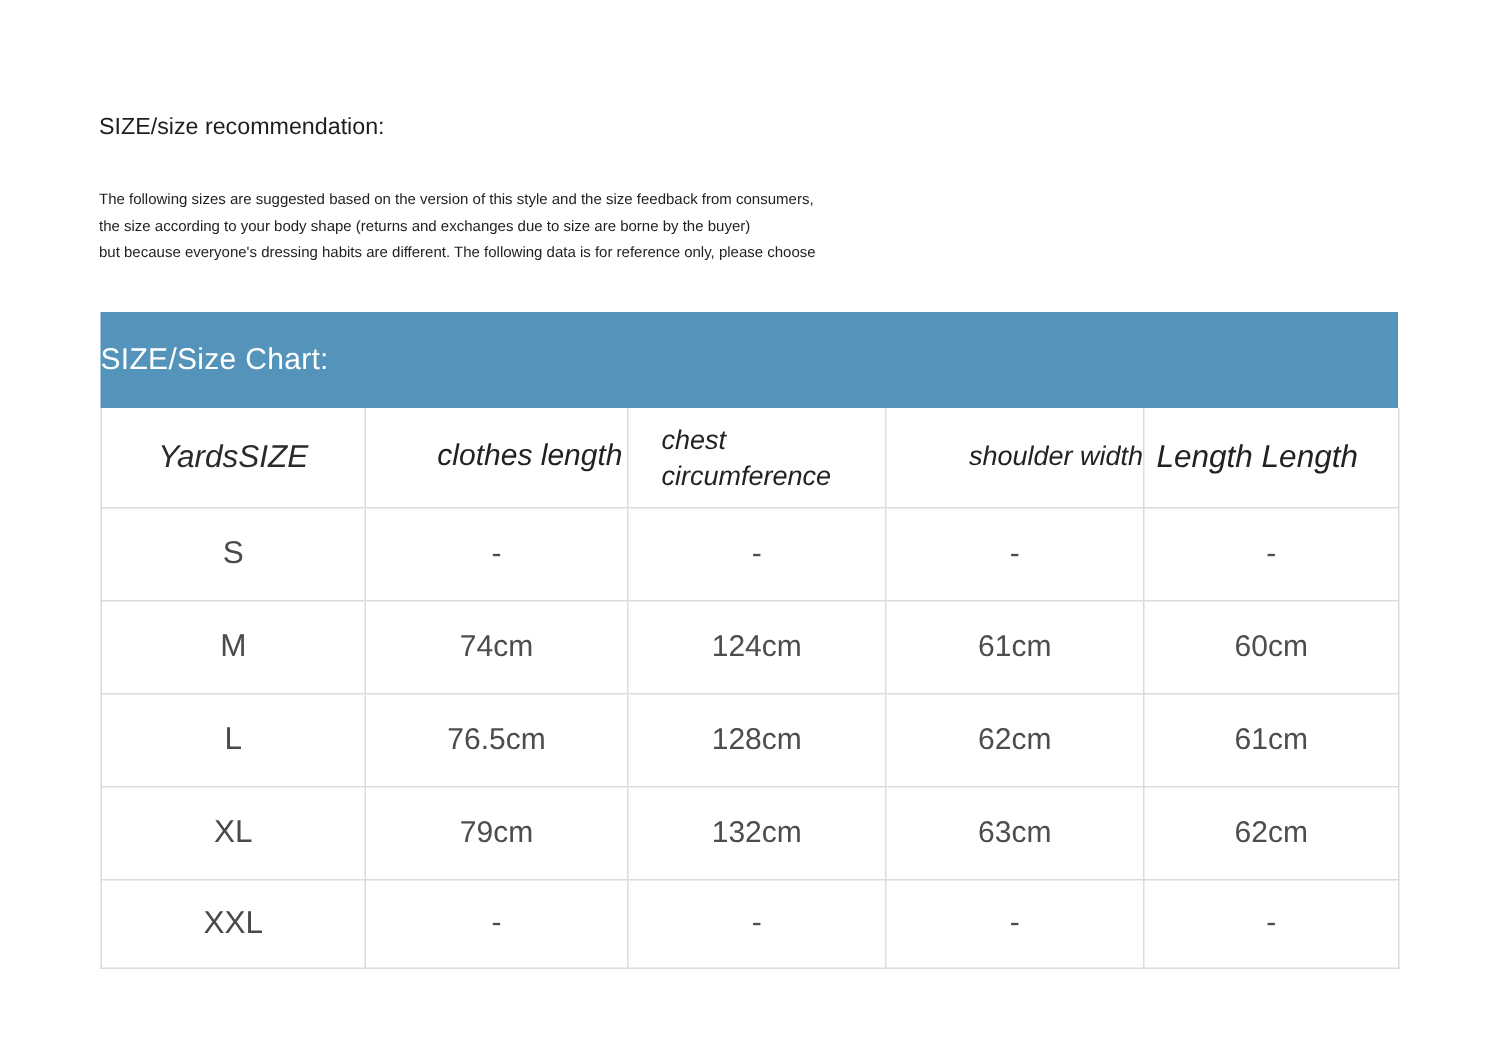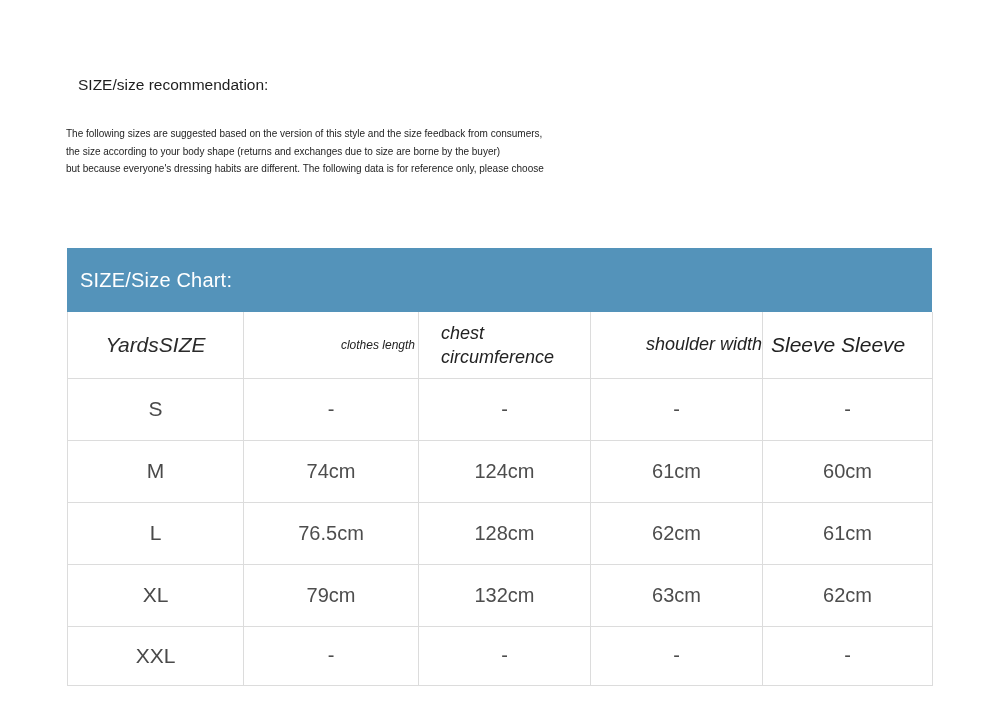--- a/index.html
+++ b/index.html
@@ -7,21 +7,21 @@
     width: 1000px; height: 708px;
     background: #ffffff;
     font-family: "Liberation Sans", sans-serif;
     color: #1e1e1e;
     overflow: hidden;
   }
   body { position: relative; }
 
   .page-heading {
     position: absolute;
-    left: 78px; top: 76px;
+    left: 66px; top: 76px;
     font-size: 15.5px;
     color: #1e1e1e;
   }
 
   .description {
     position: absolute;
     left: 66px; top: 125px;
     width: 880px;
     font-size: 10px;
     line-height: 17.5px;
@@ -32,25 +32,23 @@
     position: absolute;
     left: 67px; top: 208px;
     width: 865px;
   }
 
   .chart-banner {
     height: 64px;
     background: #5493ba;
     display: flex;
     align-items: center;
-    padding-left: 13px;
     color: #ffffff;
     font-size: 20px;
     letter-spacing: 0.2px;
-    margin-top: 40px;
   }
 
   table.size-table {
     border-collapse: collapse;
     table-layout: fixed;
     width: 865px;
     background: #ffffff;
   }
   table.size-table th,
   table.size-table td {
@@ -63,21 +61,21 @@
   thead tr { height: 66px; }
   tbody tr { height: 62px; }
   tbody tr:last-child { height: 59px; }
 
   th.col-size {
     font-size: 21px;
     color: #2b2b2b;
     text-align: center;
   }
   th.col-clothes {
-    font-size: 12px;
+    font-size: 20px;
     color: #222222;
     text-align: right;
     padding-right: 3px;
   }
   th.col-chest {
     font-size: 18px;
     color: #222222;
     text-align: left;
     padding: 0 42px 0 22px;
     line-height: 24px;
@@ -129,21 +127,21 @@
         <col style="width:172px">
         <col style="width:172px">
         <col style="width:170px">
     </colgroup>
     <thead>
       <tr>
         <th class="col-size">YardsSIZE</th>
         <th class="col-clothes">clothes length</th>
         <th class="col-chest">chest circumference</th>
         <th class="col-shoulder">shoulder width</th>
-        <th class="col-sleeve">Sleeve Sleeve</th>
+        <th class="col-sleeve">Length Length</th>
       </tr>
     </thead>
     <tbody>
       <tr>
         <td class="size-cell">S</td>
         <td class="value-cell">-</td>
         <td class="value-cell">-</td>
         <td class="value-cell">-</td>
         <td class="value-cell">-</td>
       </tr>

